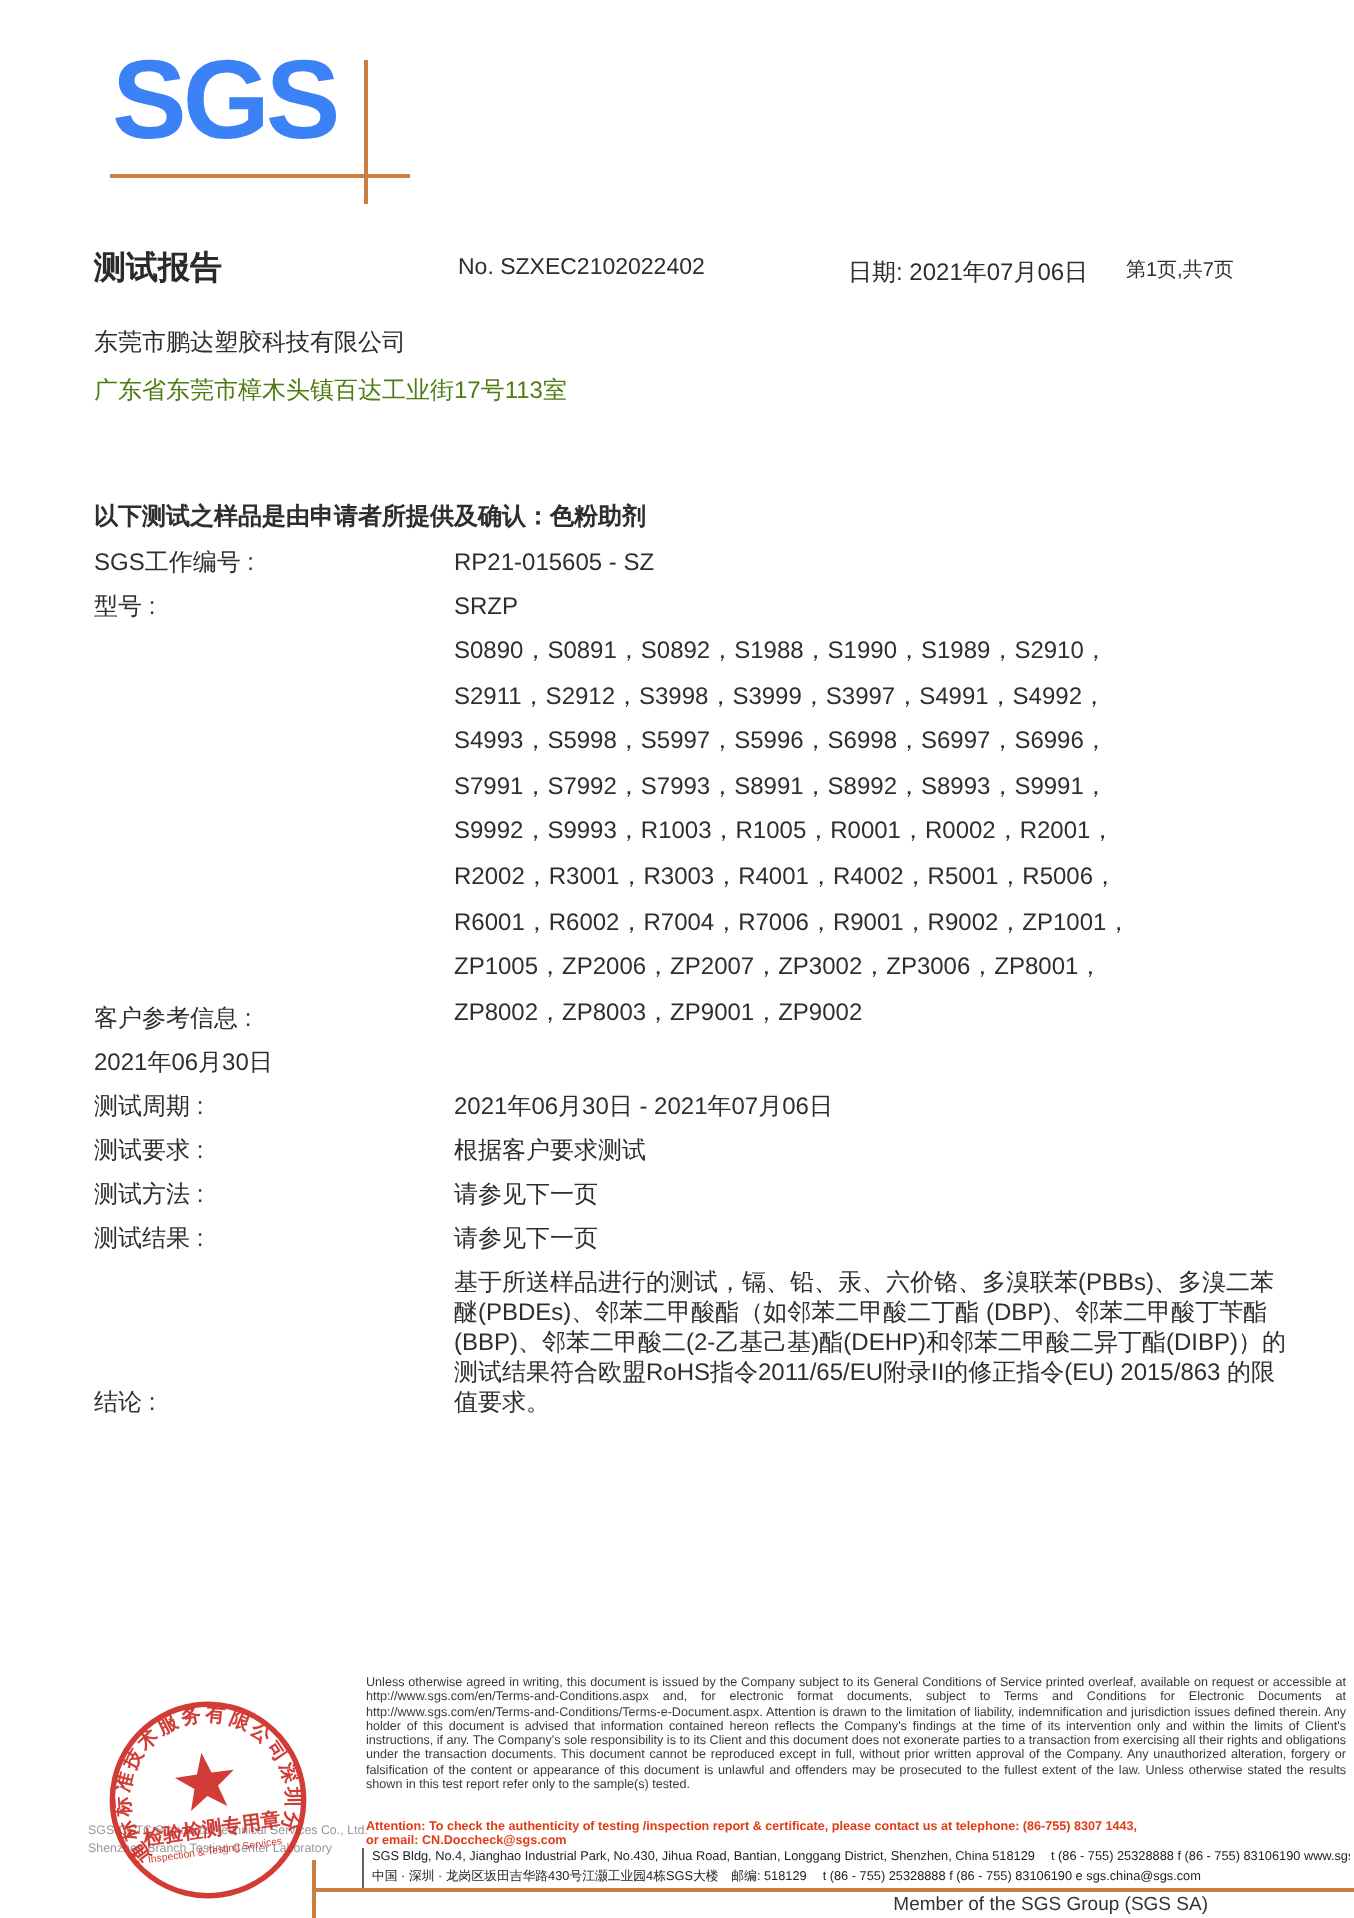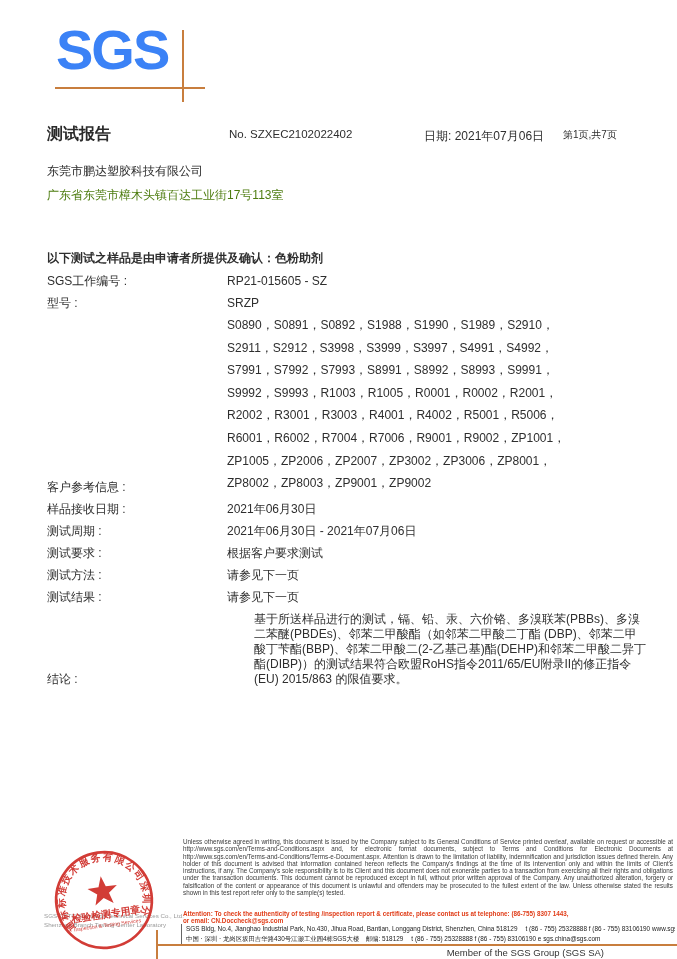--- a/index.html
+++ b/index.html
@@ -30,21 +30,21 @@
 
   .sample-statement { left:47px; top:250px; font-size:12px;font-weight:bold; }
 
   
   .fields { left:47px; top:274px; width:601px; font-size:12px; }
   .frow { display:flex; align-items:flex-end; margin-bottom:7px; }
   .frow .lbl { width:180px; flex:none; line-height:15px; }
   .frow .val { flex:1; line-height:15px; }
   .ref-lines { margin-top:-4px; }
   .ref-line { display:block; line-height:22.6px; height:22.6px; white-space:nowrap; }
-  .conclusion-val { line-height:21px; width:420px;margin-left:27px; }
+  .conclusion-val { line-height:21px; width:420px; }
 
   
   .legal {
     left:183px; top:838px; width:490px;
     font-size:6.3px; line-height:7.3px; text-align:justify;
     color:#3a3a3a;
   }
   .attention {
     left:183px; top:910px; width:490px;
     font-size:6.3px; line-height:7.4px; font-weight:bold; color:#e03c17;
@@ -98,31 +98,31 @@
     <div class="frow">
       <div class="lbl">型号 :</div>
       <div class="val">SRZP</div>
     </div>
 
     <div class="frow">
       <div class="lbl">客户参考信息 :</div>
       <div class="val ref-lines">
         <span class="ref-line">S0890，S0891，S0892，S1988，S1990，S1989，S2910，</span>
         <span class="ref-line">S2911，S2912，S3998，S3999，S3997，S4991，S4992，</span>
+        <span class="ref-line">S4993，S5998，S5997，S5996，S6998，S6997，S6996，</span>
         <span class="ref-line">S7991，S7992，S7993，S8991，S8992，S8993，S9991，</span>
         <span class="ref-line">S9992，S9993，R1003，R1005，R0001，R0002，R2001，</span>
         <span class="ref-line">R2002，R3001，R3003，R4001，R4002，R5001，R5006，</span>
         <span class="ref-line">R6001，R6002，R7004，R7006，R9001，R9002，ZP1001，</span>
         <span class="ref-line">ZP1005，ZP2006，ZP2007，ZP3002，ZP3006，ZP8001，</span>
         <span class="ref-line">ZP8002，ZP8003，ZP9001，ZP9002</span>
       </div>
     </div>
 
     <div class="frow">
-      <div class="lbl">样品接收日期 :</div>
       <div class="val">2021年06月30日</div>
     </div>
 
     <div class="frow">
       <div class="lbl">测试周期 :</div>
       <div class="val">2021年06月30日 - 2021年07月06日</div>
     </div>
 
     <div class="frow">
       <div class="lbl">测试要求 :</div>

